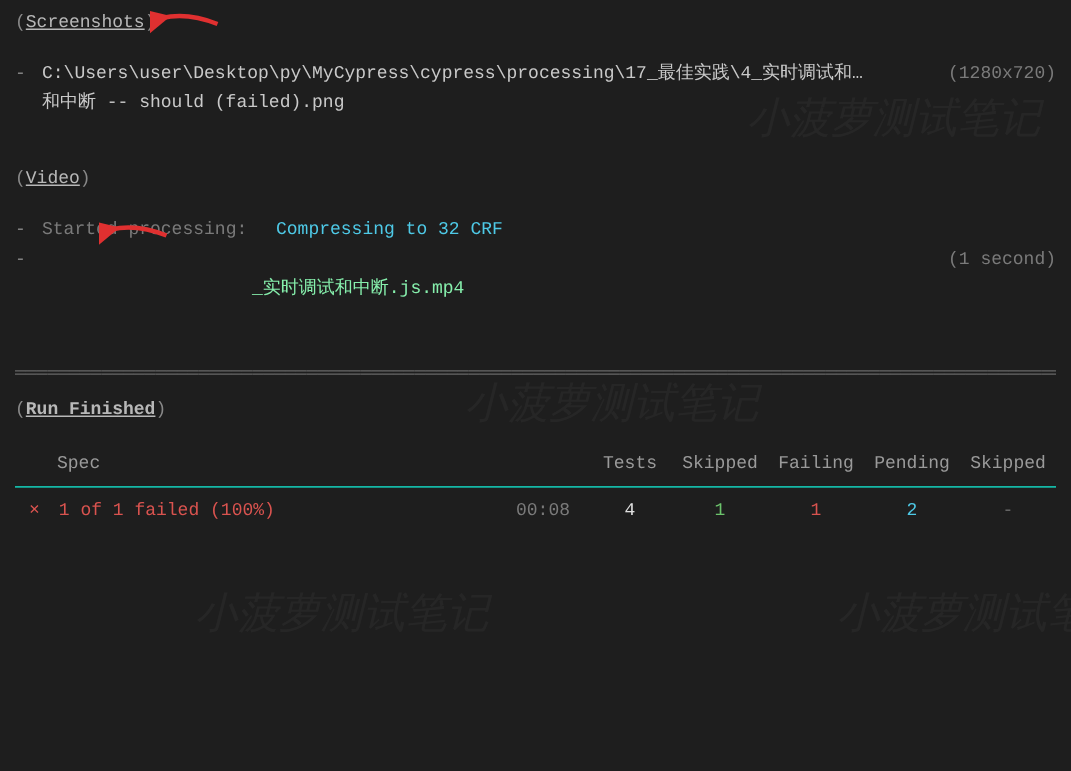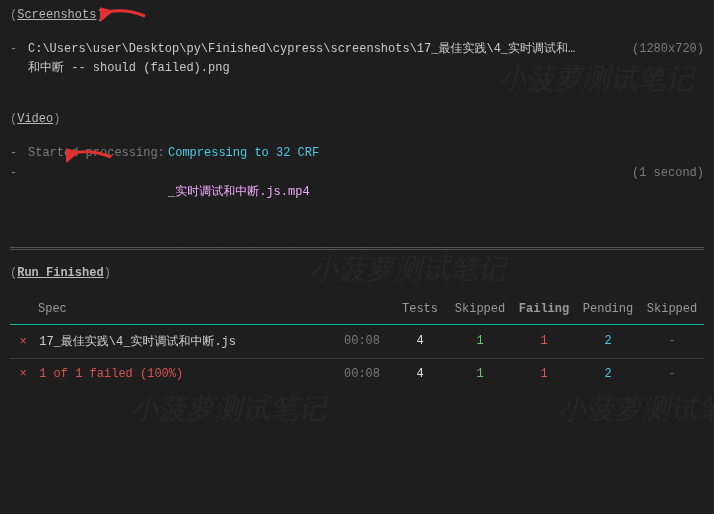--- a/index.html
+++ b/index.html
@@ -30,21 +30,21 @@
   .section-head .uline { color: #b8b8b8; text-decoration: underline; }
   .line {
     display: flex;
     align-items: flex-start;
     line-height: 1.6;
     color: #c9c9c9;
   }
   .dash { color: #888; width: 18px; }
   .path { color: #c9c9c9; flex: 1; white-space: pre-wrap; }
   .dim { color: #7a7a7a; }
-  .cyan { color: #4ec9e6; }
+  .cyan { color: #4ec9e6; margin-left: 16px; }
   .right { color: #7a7a7a; margin-left: auto; padding-left: 10px; white-space: nowrap; }
   .arrow {
     position: absolute;
     pointer-events: none;
   }
   .divider {
     color: #666;
     white-space: pre;
     overflow: hidden;
     letter-spacing: 0px;
@@ -71,21 +71,21 @@
   .x { color: #d9534f; width:18px; display:inline-block; text-align:center; }
   .time { color: #7a7a7a; }
   .n-white { color: #e0e0e0; }
   .n-green { color: #6cc46c; }
   .n-red { color: #d9534f; }
   .n-cyan { color: #4ec9e6; }
   .n-dim { color: #6a6a6a; }
   .fail-summary { color: #d9534f; }
   .gap-sm { height: 8px; }
   .gap-lg { height: 34px; }
-  .indent-cont { padding-left: 118px; color:#f0abfc; }
+  .indent-cont { padding-left: 118px; color:#86efac; }
 </style>
 </head>
 <body>
 
 <div class="watermark" style="top:60px; right:20px;">小菠萝测试笔记</div>
 <div class="watermark" style="top:250px; left:310px;">小菠萝测试笔记</div>
 <div class="watermark" style="top:390px; left:130px;">小菠萝测试笔记</div>
 <div class="watermark" style="top:390px; right:-40px;">小菠萝测试笔记</div>
 
 <svg class="arrow" style="left:100px; top:2px;" width="50" height="22">
@@ -104,21 +104,21 @@
     </defs>
   <path d="M45,14 Q25,6 8,10" stroke="#e03030" stroke-width="3" fill="none" marker-end="url(#ah2)"></path>
 </svg>
 
 <div class="section-head">
   <span class="paren">(</span><span class="uline">Screenshots</span><span class="paren">)</span>
 </div>
 <div class="gap-sm"></div>
 <div class="line">
   <span class="dash">-</span>
-  <span class="path">C:\Users\user\Desktop\py\Finished\cypress\screenshots\17_最佳实践\4_实时调试和…</span>
+  <span class="path">C:\Users\user\Desktop\py\MyCypress\cypress\processing\17_最佳实践\4_实时调试和…</span>
   <span class="right">(1280x720)</span>
 </div>
 <div class="line">
   <span class="dash"></span>
   <span class="path">和中断 -- should (failed).png</span>
 </div>
 
 <div class="gap-lg"></div>
 
 <div class="section-head">
@@ -147,38 +147,26 @@
   <span class="paren">(</span><span class="uline" style="font-weight:bold;">Run Finished</span><span class="paren">)</span>
 </div>
 
 <table class="results">
   <thead>
     <tr>
       <th class="spec">Spec</th>
       <th style="width:60px;"></th>
       <th style="width:56px;">Tests</th>
       <th style="width:64px;">Skipped</th>
-      <th style="width:64px;font-weight:bold;">Failing</th>
+      <th style="width:64px;">Failing</th>
       <th style="width:64px;">Pending</th>
       <th style="width:64px;">Skipped</th>
     </tr>
   </thead>
   <tbody>
-    <tr class="row-sep">
-      <td class="spec">
-        <span class="x">×</span>
-        <span>17_最佳实践\4_实时调试和中断.js</span>
-      </td>
-      <td class="time">00:08</td>
-      <td class="n-white">4</td>
-      <td class="n-green">1</td>
-      <td class="n-red">1</td>
-      <td class="n-cyan">2</td>
-      <td class="n-dim">-</td>
-    </tr>
     <tr>
       <td class="spec">
         <span class="x">×</span>
         <span class="fail-summary">1 of 1 failed (100%)</span>
       </td>
       <td class="time">00:08</td>
       <td class="n-white">4</td>
       <td class="n-green">1</td>
       <td class="n-red">1</td>
       <td class="n-cyan">2</td>

